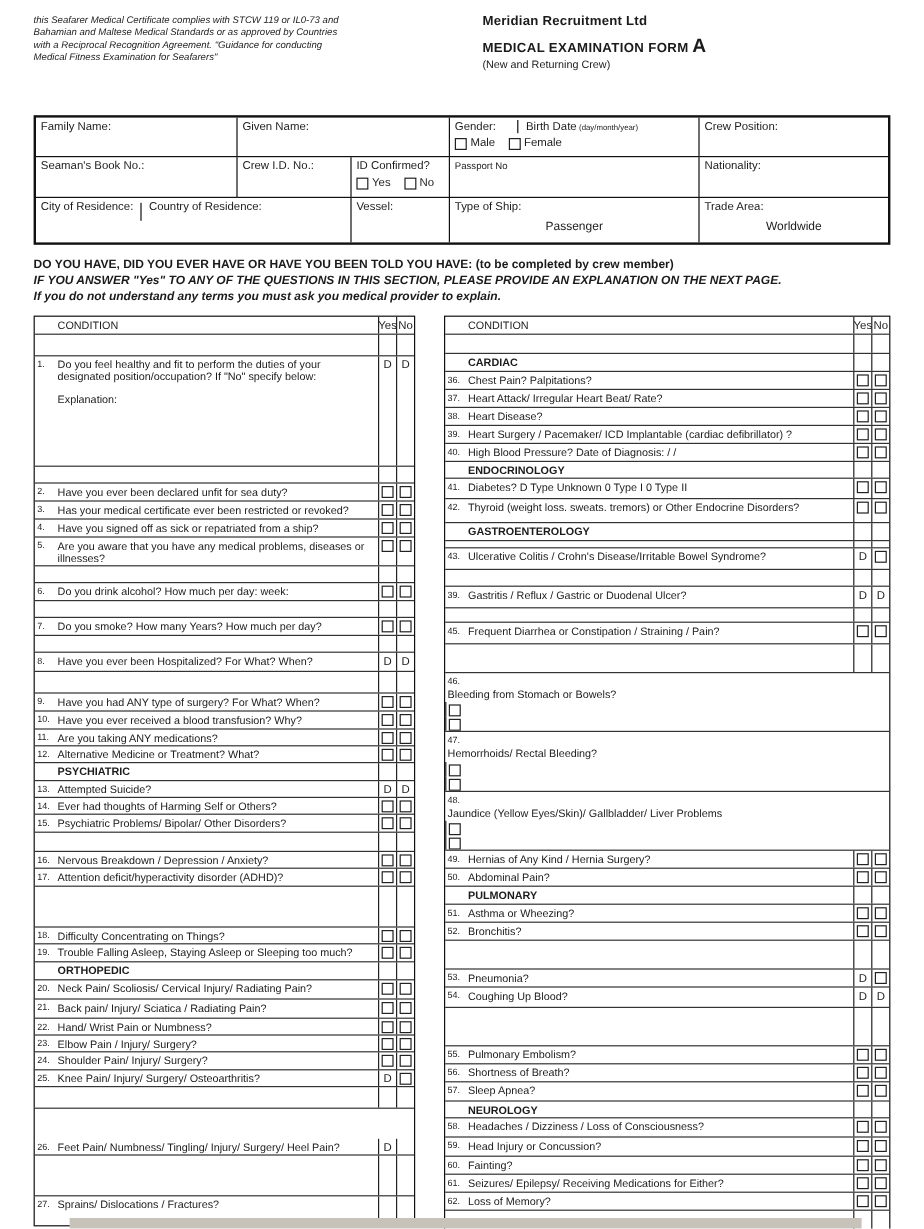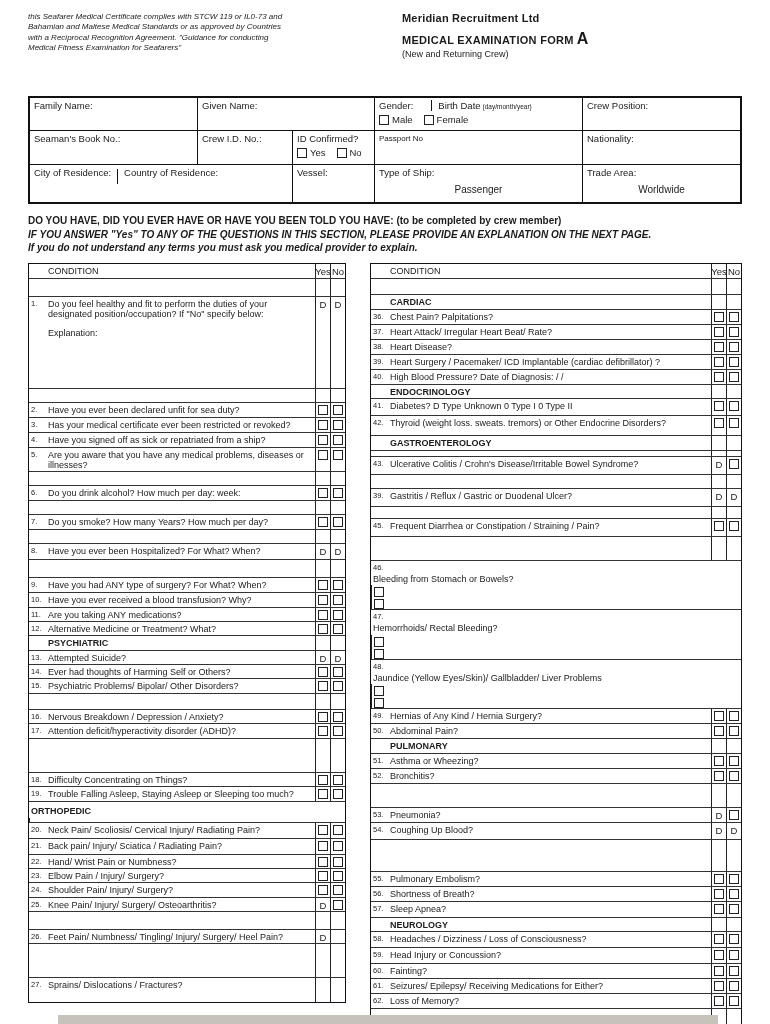--- a/index.html
+++ b/index.html
@@ -362,21 +362,21 @@
         <div class="qrow q" style="min-height: 15px;">
           <div class="qnum">19.</div>
           <div class="qtext">Trouble Falling Asleep, Staying Asleep or Sleeping too much?</div>
           <div class="qcell qyes">
             <div class="cb"></div>
           </div>
           <div class="qcell qno">
             <div class="cb"></div>
           </div>
         </div>
-        <div class="qrow section" style="min-height: 14px; flex-direction: column;">
+        <div class="qrow section" style="min-height: 14px;">
           <div class="qnum"></div>
           <div class="qtext">ORTHOPEDIC</div>
           <div class="qcell qyes"></div>
           <div class="qcell qno"></div>
         </div>
         <div class="qrow q" style="min-height: 16px;">
           <div class="qnum">20.</div>
           <div class="qtext">Neck Pain/ Scoliosis/ Cervical Injury/ Radiating Pain?</div>
           <div class="qcell qyes">
             <div class="cb"></div>
@@ -432,21 +432,21 @@
           <div class="qcell qno">
             <div class="cb"></div>
           </div>
         </div>
         <div class="qrow spacer" style="min-height: 18px;">
           <div class="qnum"></div>
           <div class="qtext"></div>
           <div class="qcell qyes"></div>
           <div class="qcell qno"></div>
         </div>
-        <div class="qrow q" style="min-height: 14px;">
+        <div class="qrow q" style="min-height: 14px; margin-top: 25px;">
           <div class="qnum">26.</div>
           <div class="qtext">Feet Pain/ Numbness/ Tingling/ Injury/ Surgery/ Heel Pain?</div>
           <div class="qcell qyes">D</div>
           <div class="qcell qno"></div>
         </div>
         <div class="qrow spacer" style="min-height: 34px;">
           <div class="qnum"></div>
           <div class="qtext"></div>
           <div class="qcell qyes"></div>
           <div class="qcell qno"></div>

